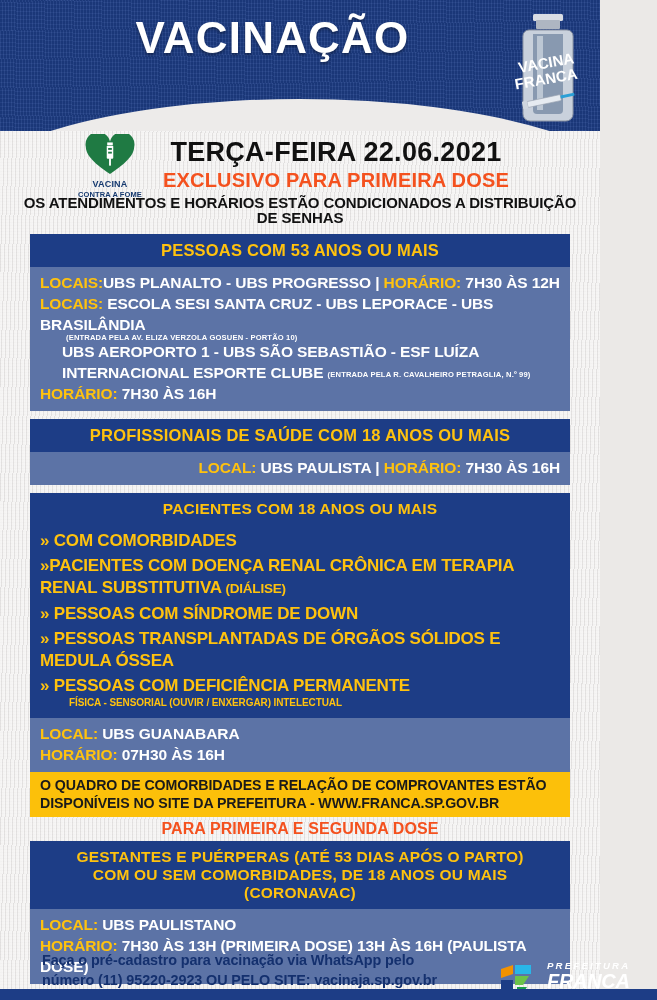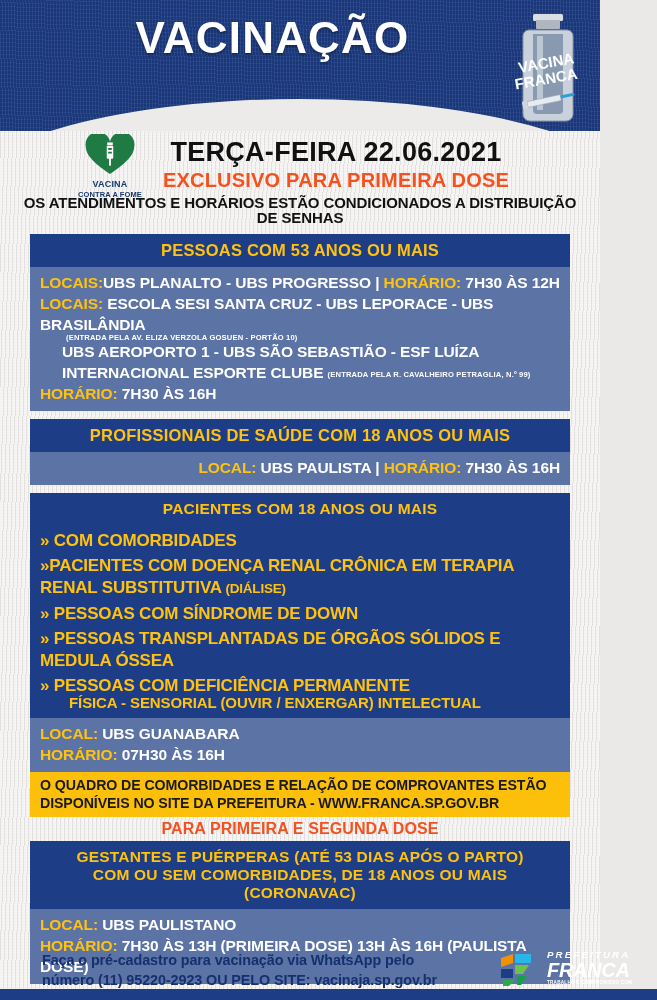--- a/index.html
+++ b/index.html
@@ -100,21 +100,21 @@
     line-height:9px; display:inline-block; vertical-align:1px;
   }
   .fine.block-line { display:block; padding-left:26px; margin:-2px 0 -1px; }
 
   .bullet {
     color:#ffc20e; font-weight:bold; font-size:17px;
     line-height:22px; letter-spacing:-.2px; padding:2px 0 1px;
   }
   .bullet .sub { font-size:13.5px; }
   .bullet .tiny {
-    display:block; font-size:15px; letter-spacing:-.1px;
+    display:block; font-size:10px; letter-spacing:-.1px;
     line-height:14px; margin-top:-1px;padding-left:29px;
   }
 
   .gap { height:8px; }
   .gap-sm { height:6px; }
 
   
   .banner-yellow {
     background:#fcc00a; color:#1a1a1a; font-weight:bold;
     font-size:14.2px; line-height:18px; letter-spacing:-.1px;
@@ -128,21 +128,21 @@
   
   .footer {
     position:absolute; left:0; bottom:0; width:657px; height:56px;
   }
   .footer-text {
     position:absolute; left:42px; top:6px;
     color:#14306e; font-weight:bold; font-size:14.4px;
     line-height:20px; letter-spacing:-.1px;
   }
   .pref-logo {
-    position:absolute; right:18px; top:5px; width:140px; height:40px;
+    position:absolute; right:18px; top:16px; width:140px; height:40px;
   }
   .pref-squares { position:absolute; left:0; top:3px; width:44px; height:34px; }
   .pref-word { position:absolute; left:48px; top:0; }
   .pref-small {
     font-size:9.6px; font-weight:bold; color:#ffffff;
     letter-spacing:2.2px; font-style:italic; line-height:11px;
   }
   .pref-big {
     font-size:20px; font-weight:bold; color:#ffffff;
     letter-spacing:-.3px; font-style:italic; line-height:20px;

